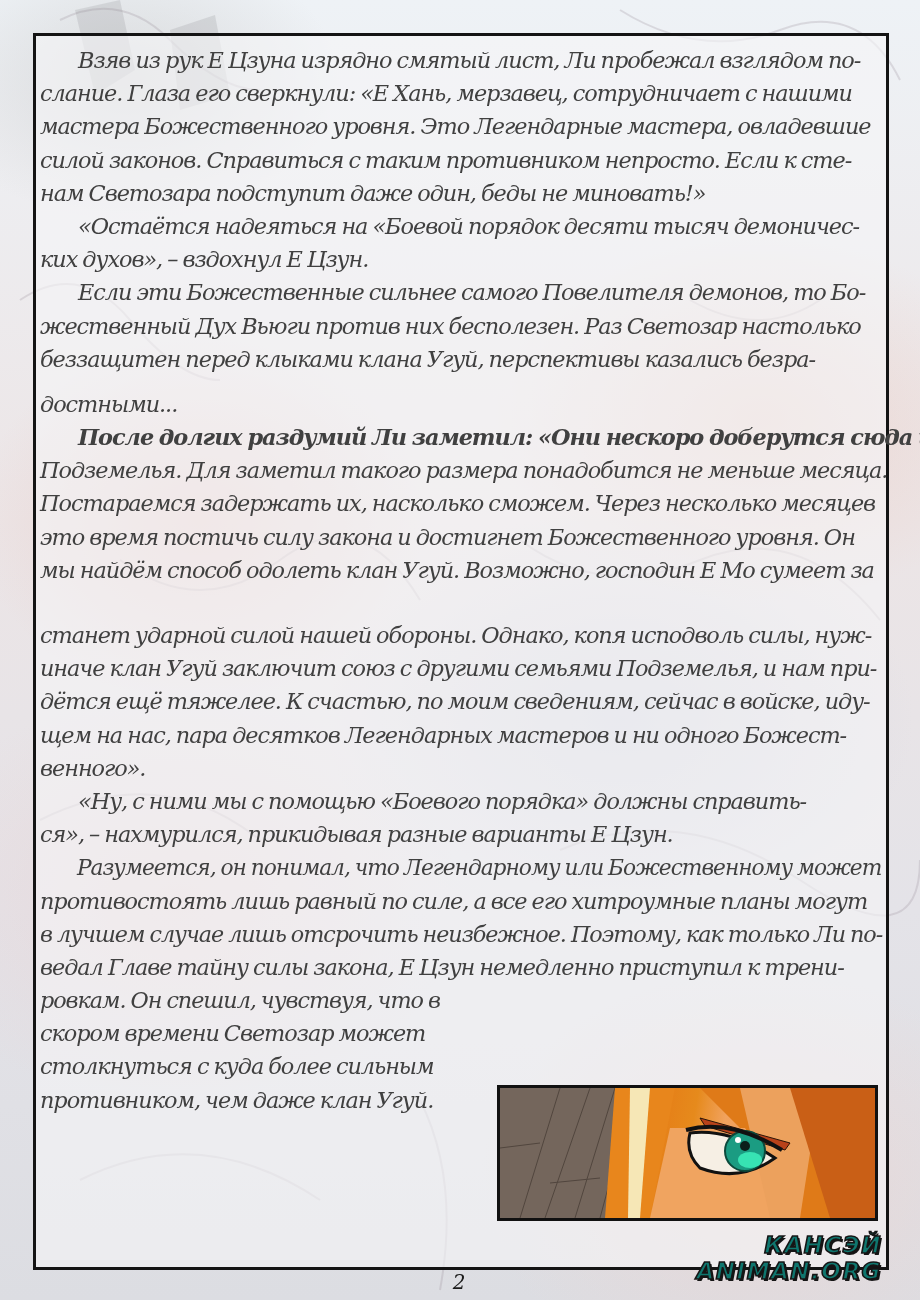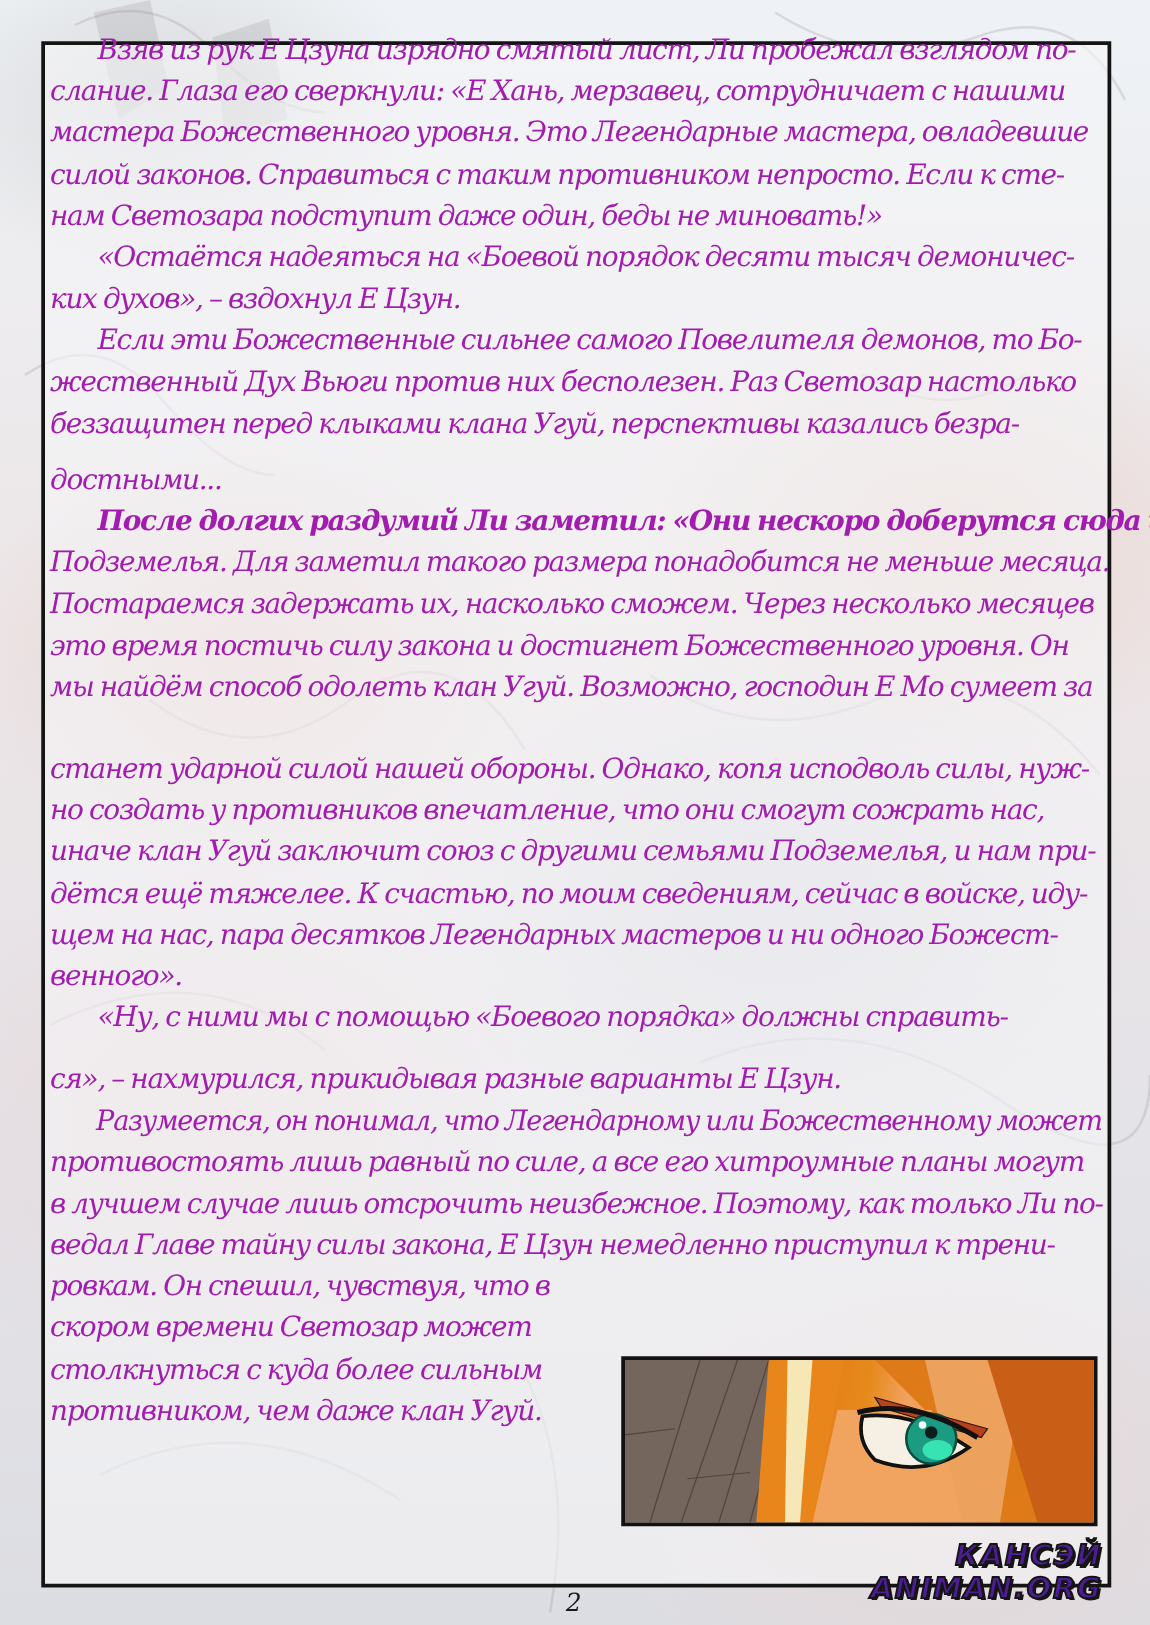--- a/index.html
+++ b/index.html
@@ -18,38 +18,38 @@
   .bg-sketch {
     position: absolute; inset: 0; pointer-events: none;
   }
   .frame {
     position: absolute; left: 33px; top: 33px; width: 850px; height: 1231px;
     border: 3px solid #141414;
     background: rgba(245,245,247,0.62);
     box-sizing: content-box;
   }
   .text {
-    position: absolute; left: 40px; top: 24px; width: 842px;
+    position: absolute; left: 40px; top: 44px; width: 842px;
     font-family: "DejaVu Serif", serif;
-    font-size: 22.4px; line-height: 33.2px; color: #a21caf;
+    font-size: 22.4px; line-height: 33.2px; color: #404040;
     font-style: italic;
     letter-spacing: -1.05px;
     word-spacing: -1px;
   }
   .line { height: 33.2px; white-space: nowrap; overflow: visible; display: block; }
   .line.ind { padding-left: 38px; }
   .panel {
     position: absolute; left: 497px; top: 1085px; width: 381px; height: 136px;
     border: 3px solid #111; box-sizing: border-box; overflow: hidden;
     background: linear-gradient(100deg, #6f625a 0%, #7b6c62 30%, #e57a16 38%, #e68a1c 50%, #f1a25e 58%, #ec9a55 70%, #c9641a 82%, #d86f1c 100%);
   }
   .watermark {
     position: absolute; left: 612px; top: 1232px; width: 270px; height: 32px;
     font-family: "DejaVu Sans", sans-serif; font-weight: bold; font-style: italic;
-    font-size: 23px; letter-spacing: 1.5px; color: #4c1d95; text-align: right;
+    font-size: 23px; letter-spacing: 1.5px; color: #0f766e; text-align: right;
     -webkit-text-stroke: 1.6px #151515;
     text-shadow: 2px 2px 0 #151515;
   }
   .page-num {
     position: absolute; left: 449px; top: 1270px; width: 20px; text-align: center;
     font-family: "DejaVu Serif", serif; font-style: italic; font-size: 20px; color: #1a1a1a;
   }
 </style>
 </head>
 <body>
@@ -86,27 +86,26 @@
     <span class="line ind" style="display: block;">Если эти Божественные сильнее самого Повелителя демонов, то Бо-</span>
     <span class="line" style="display: block;">жественный Дух Вьюги против них бесполезен. Раз Светозар настолько</span>
     <span class="line" style="display: block;">беззащитен перед клыками клана Угуй, перспективы казались безра-</span>
     <span class="line" style="display: block; margin-top: 12px;">достными...</span>
     <span class="line ind" style="display: block; font-weight: bold;">После долгих раздумий Ли заметил: «Они нескоро доберутся сюда из</span>
     <span class="line" style="display: block;">Подземелья. Для заметил такого размера понадобится не меньше месяца.</span>
     <span class="line" style="display: block;">Постараемся задержать их, насколько сможем. Через несколько месяцев</span>
     <span class="line" style="display: block;">это время постичь силу закона и достигнет Божественного уровня. Он</span>
     <span class="line" style="display: block;">мы найдём способ одолеть клан Угуй. Возможно, господин Е Мо сумеет за</span>
     <span class="line" style="display: block; margin-top: 32px;">станет ударной силой нашей обороны. Однако, копя исподволь силы, нуж-</span>
-    <span class="line" style="display: block;">но создать у противников впечатление, что они смогут сожрать нас,</span>
     <span class="line" style="display: block;">иначе клан Угуй заключит союз с другими семьями Подземелья, и нам при-</span>
     <span class="line" style="display: block;">дётся ещё тяжелее. К счастью, по моим сведениям, сейчас в войске, иду-</span>
     <span class="line" style="display: block;">щем на нас, пара десятков Легендарных мастеров и ни одного Божест-</span>
     <span class="line" style="display: block;">венного».</span>
     <span class="line ind" style="display: block;">«Ну, с ними мы с помощью «Боевого порядка» должны справить-</span>
-    <span class="line" style="display: block; margin-top: 16px;">ся», – нахмурился, прикидывая разные варианты Е Цзун.</span>
+    <span class="line" style="display: block;">ся», – нахмурился, прикидывая разные варианты Е Цзун.</span>
     <span class="line ind" style="display: block; transform: scaleX(0.971); transform-origin: left center;">Разумеется, он понимал, что Легендарному или Божественному может</span>
     <span class="line" style="display: block;">противостоять лишь равный по силе, а все его хитроумные планы могут</span>
     <span class="line" style="display: block; transform: scaleX(0.995); transform-origin: left center;">в лучшем случае лишь отсрочить неизбежное. Поэтому, как только Ли по-</span>
     <span class="line" style="display: block;">ведал Главе тайну силы закона, Е Цзун немедленно приступил к трени-</span>
     <span class="line" style="display: block; transform: scaleX(0.995); transform-origin: left center;">ровкам. Он спешил, чувствуя, что в</span>
     <span class="line" style="display: block;">скором времени Светозар может</span>
     <span class="line" style="display: block; font-style: italic;">столкнуться с куда более сильным</span>
     <span class="line" style="display: block;">противником, чем даже клан Угуй.</span>
   </div>
 

